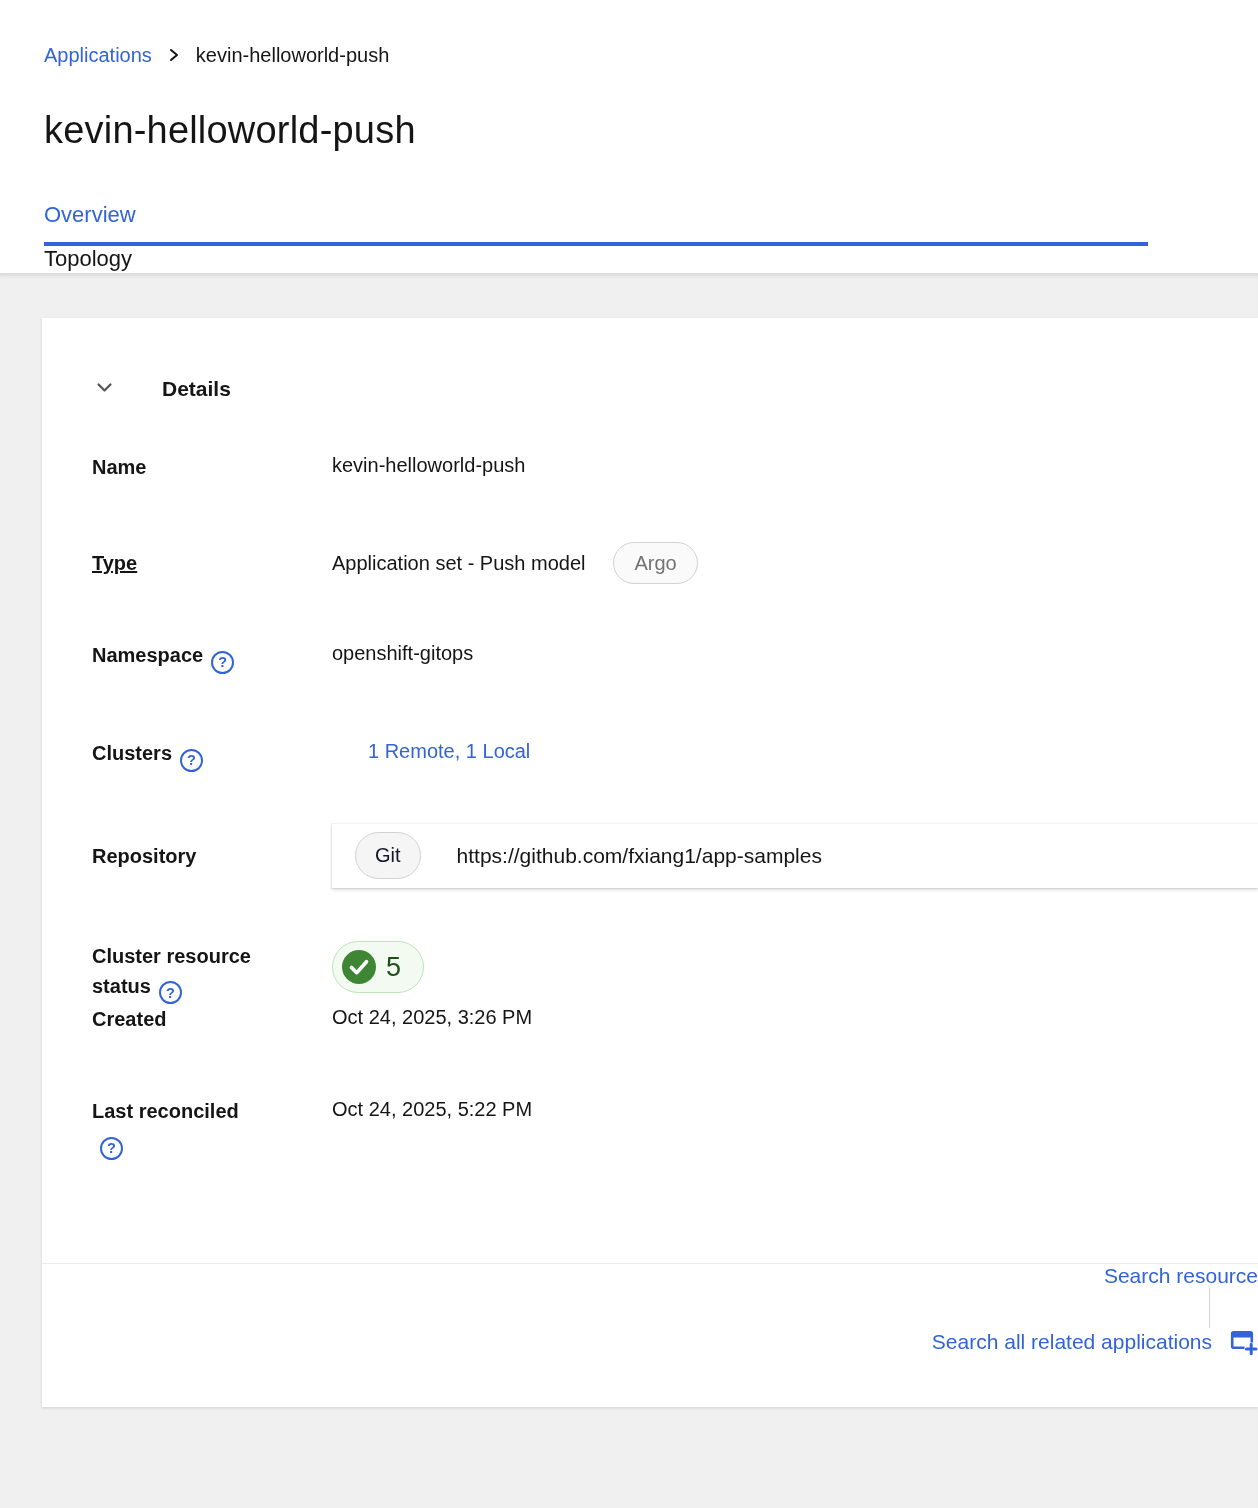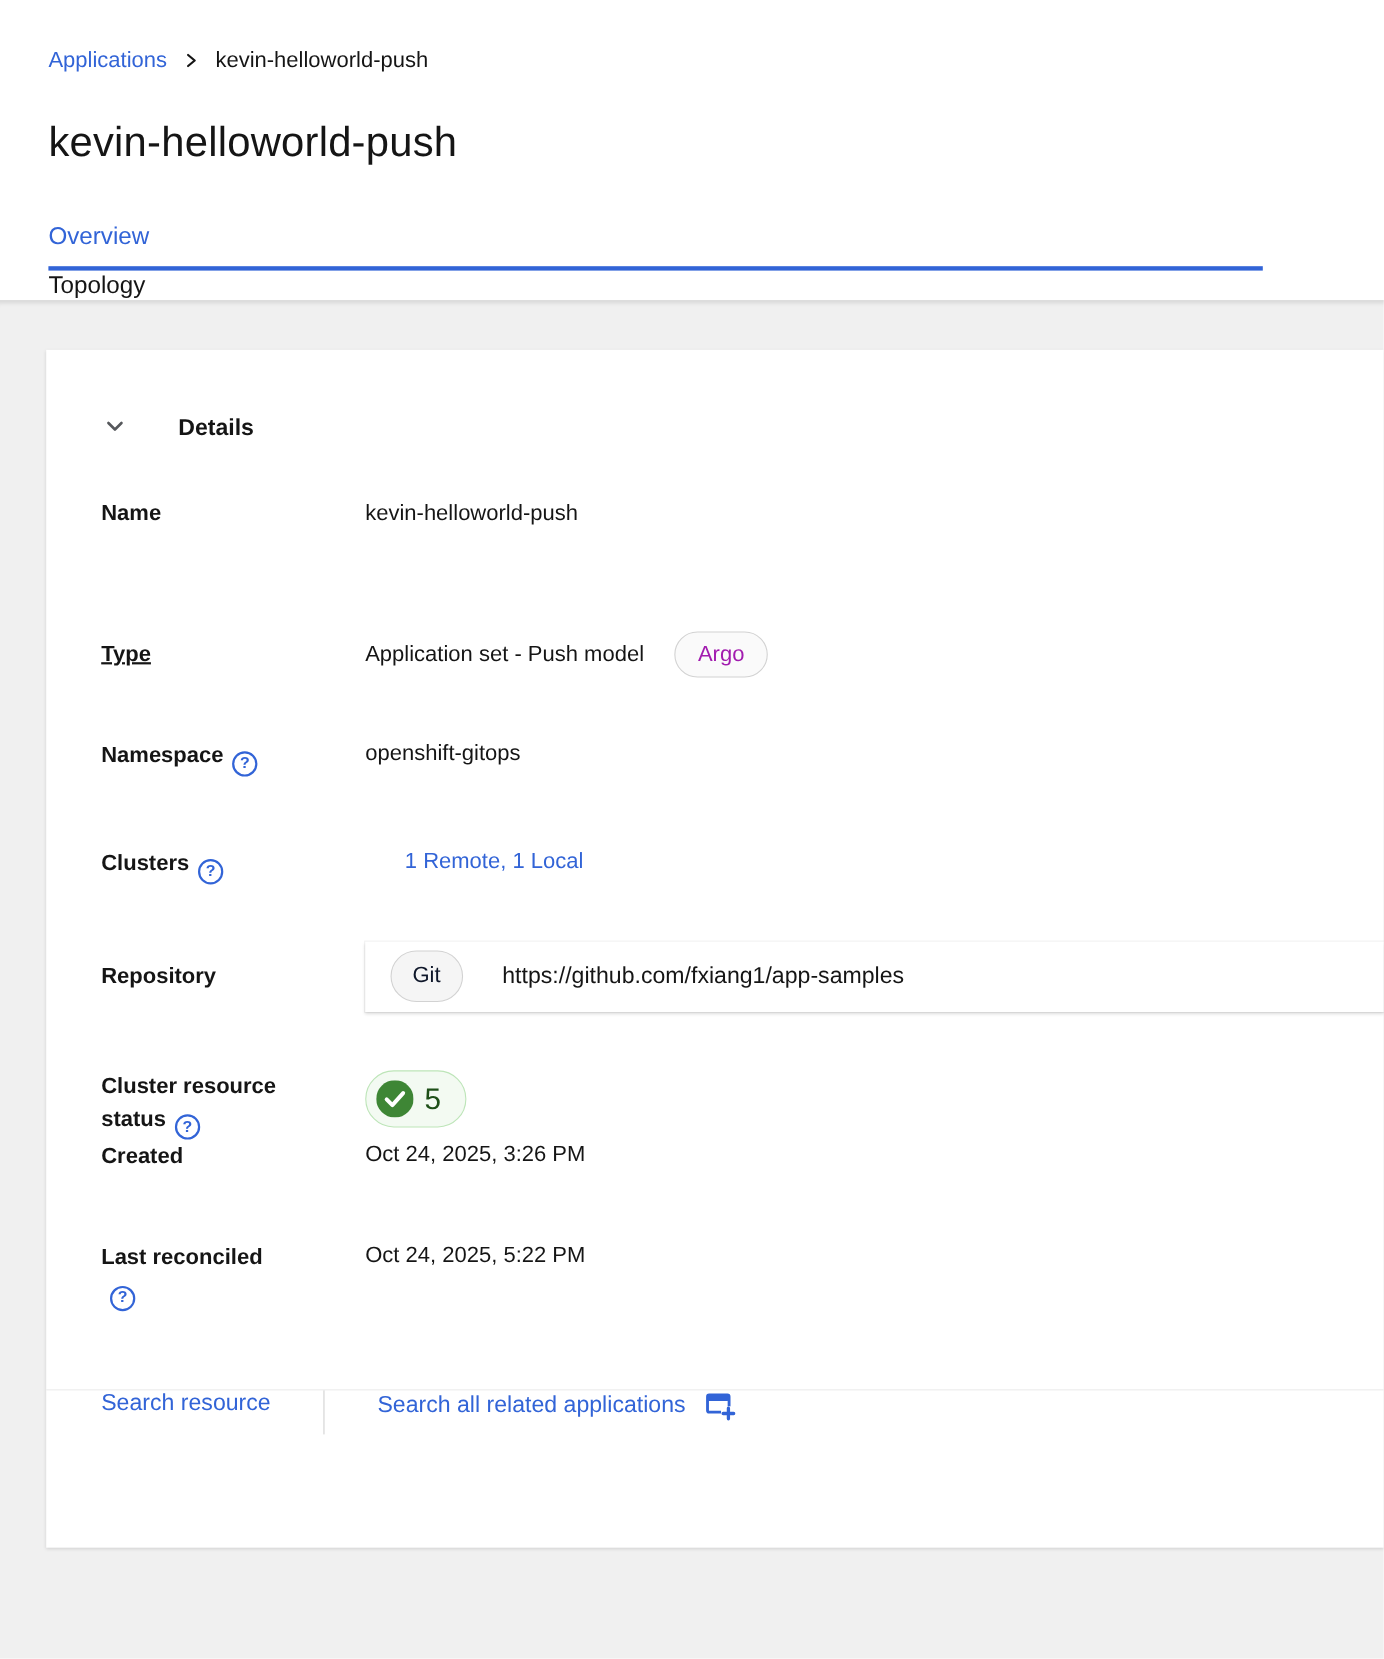--- a/index.html
+++ b/index.html
@@ -25,46 +25,46 @@
   .details-header { display:flex; align-items:center; margin-bottom:50px; }
   .expand-toggle { width:24px; height:24px; display:inline-flex; align-items:center; justify-content:center; cursor:pointer; background:none; border:none; }
   .details-heading { margin-left:46px; font-size:21px; font-weight:700; line-height:26px; }
 
   .row { display:flex; align-items:flex-start; }
   .row-label { width:175px; flex:none; margin-right:65px; font-weight:700; font-size:20px; line-height:30px; }
   .row-value { font-size:20px; line-height:26px; color:#151515; }
   .q-icon { display:inline-flex; align-items:center; justify-content:center; width:23px; height:23px; border:2.3px solid #3264d7; border-radius:50%; margin-left:8px; vertical-align:-5px; cursor:pointer; }
   .q-icon::before { content:"?"; color:#3264d7; font-size:14.5px; font-weight:700; line-height:1; }
 
-  .row-name { margin-bottom:92px;align-items:center; }
+  .row-name { margin-bottom:60px; }
   .row-type { margin-bottom:56px; align-items:center; }
   .row-type .row-label { line-height:26px;text-decoration:underline; }
   .type-value-wrap { display:flex; align-items:center; }
-  .pill { display:inline-flex; align-items:center; height:42px; padding:0 20px; border-radius:21px; background:#fafafa; border:1px solid #d2d2d2; font-size:20px; color:#a21caf; margin-left:28px; }
+  .pill { display:inline-flex; align-items:center; height:42px; padding:0 20px; border-radius:21px; background:#fafafa; border:1px solid #d2d2d2; font-size:20px; color:#737373; margin-left:28px; }
   .row-namespace { margin-bottom:64px; }
   .row-clusters { margin-bottom:52px;gap:36px; }
   .link { color:#3264d7; text-decoration:none; cursor:pointer; }
 
   .row-repo { margin-bottom:53px; align-items:center; }
   .repo-band { flex:1; height:64px; background:#ffffff; display:flex; align-items:center; padding-left:23px;
                box-shadow:0 0 0 1px rgba(0,0,0,0.05), 0 2px 3px rgba(0,0,0,0.14); }
   .git-badge { display:inline-flex; align-items:center; justify-content:center; height:47px; padding:0 19px; border-radius:24px;
                background:#f5f5f5; border:1px solid #d2d2d2; font-size:20px; color:#0f172a; margin-right:36px; }
   .repo-url { font-size:21px; color:#151515; }
 
   .row-status { }
   .status-badge { display:inline-flex; align-items:center; height:52px; padding:0 22px 0 9px; border-radius:26px;
                   background:#f3faf2; border:1.5px solid #bde5b8; cursor:pointer; }
   .status-badge .check { display:inline-flex; margin-right:10px; }
   .status-count { font-size:27px; color:#1e4f18; }
 
   .row-created { margin-bottom:62px; }
   .row-reconciled { margin-bottom:0; }
 
-  .card-footer { margin-top:auto; border-top:1px solid #ebebeb; height:144px; display:flex; align-items:flex-start; padding-left:50px; }
+  .card-footer { margin-top:auto; border-top:1px solid #ebebeb; height:144px; display:flex; align-items:flex-end; padding-left:50px;flex-direction:column; }
   .footer-link { font-size:21px; color:#3264d7; text-decoration:none; display:inline-flex; align-items:center; cursor:pointer; }
   .footer-vdiv { width:1px; height:40px; background:#d2d2d2; margin:0 48px; }
   .footer-link .win-icon { margin-left:18px; display:inline-flex; }
 </style>
 </head>
 <body>
 
 <div class="screen">
 
   <div class="top-header">

